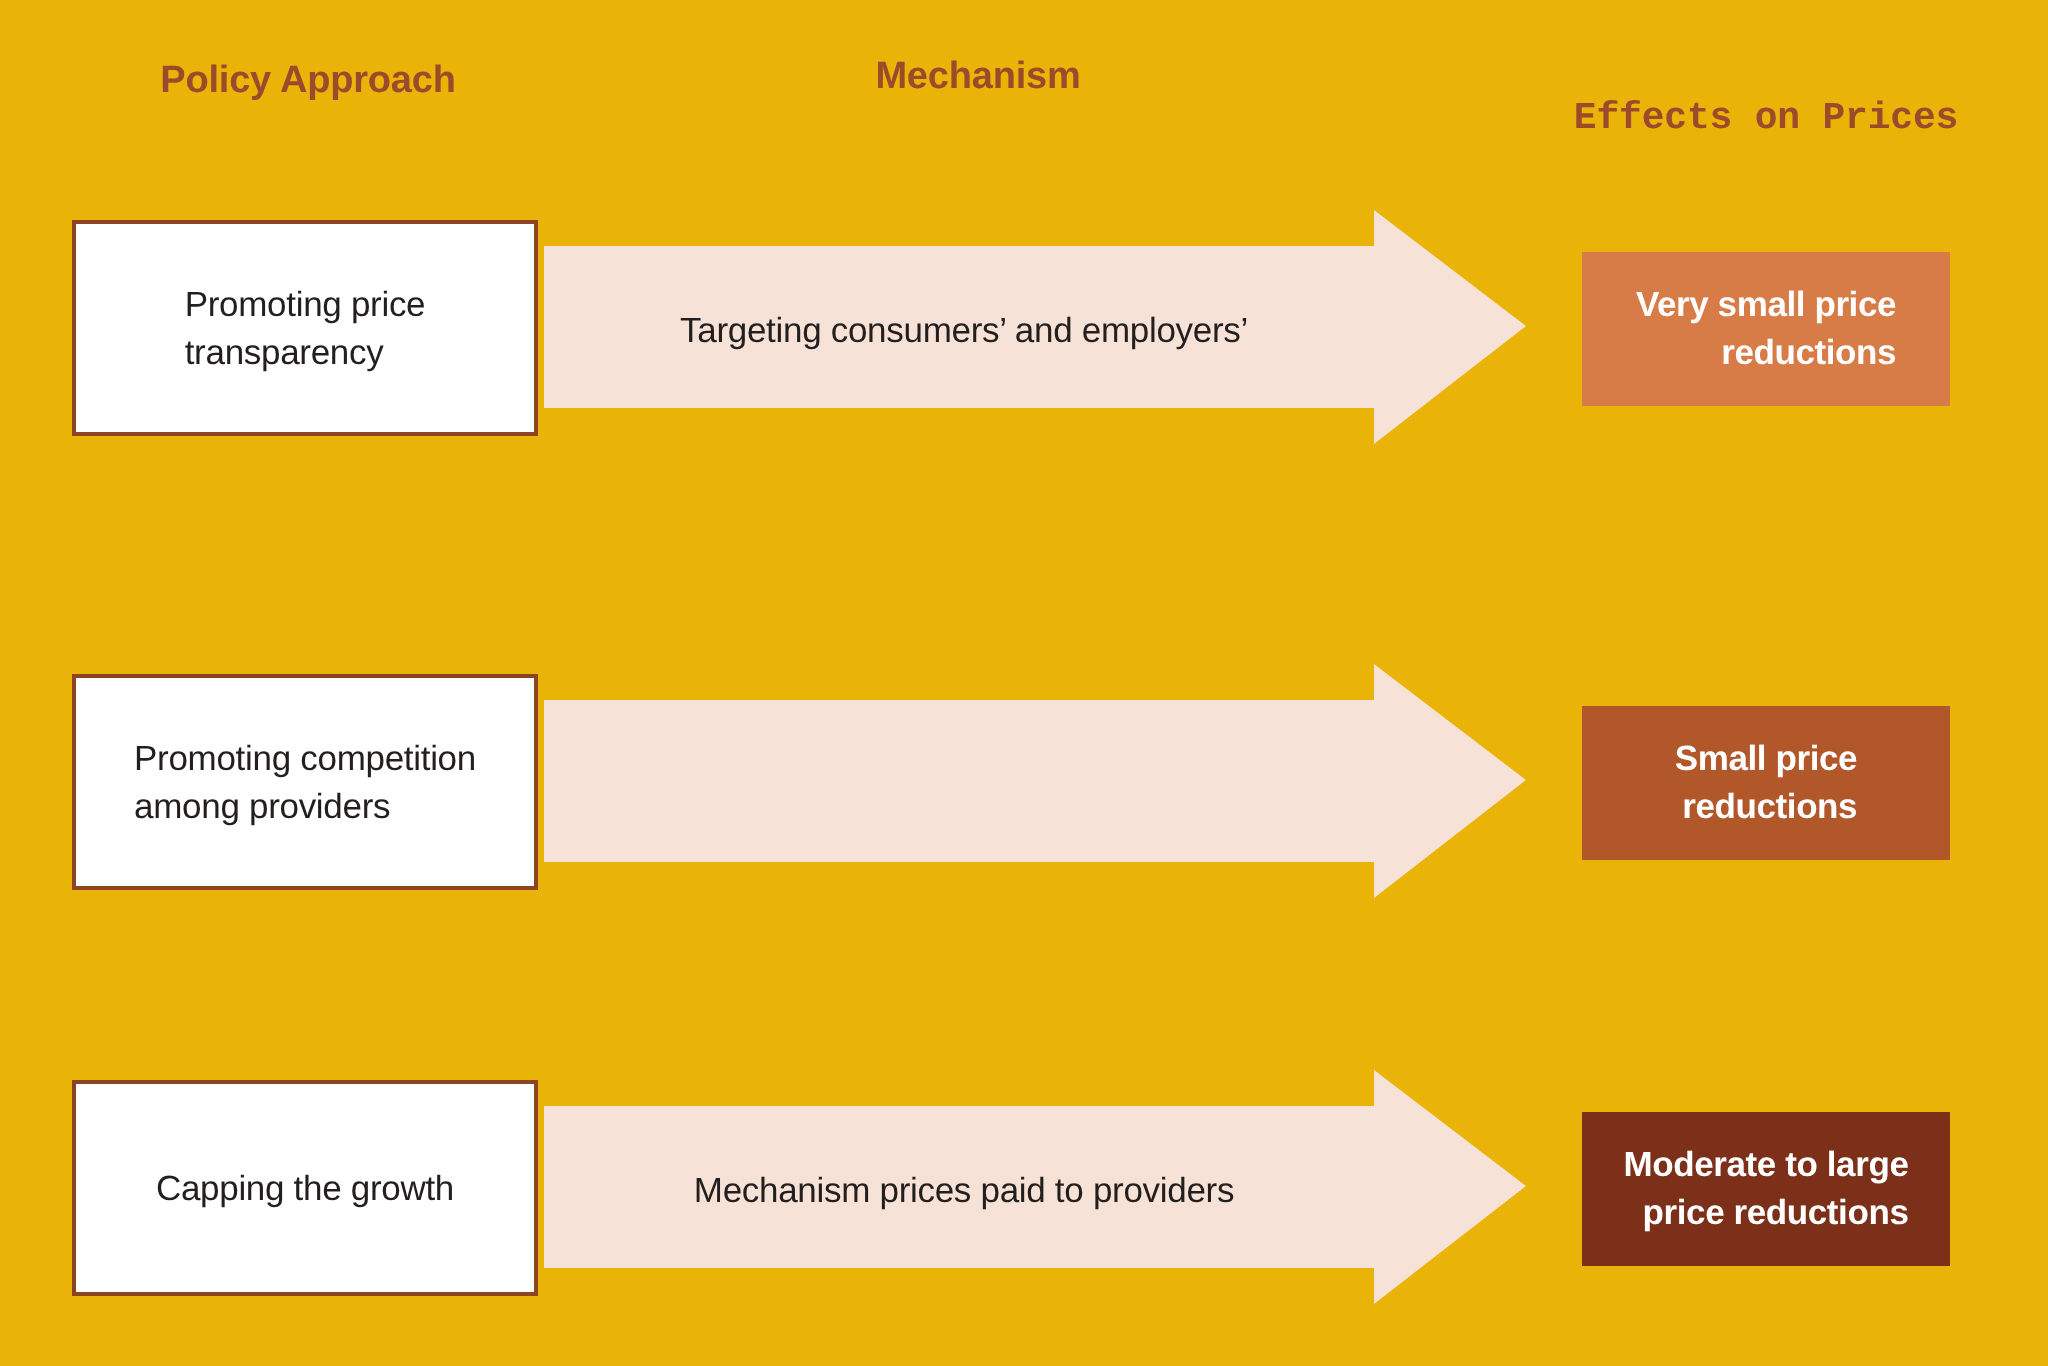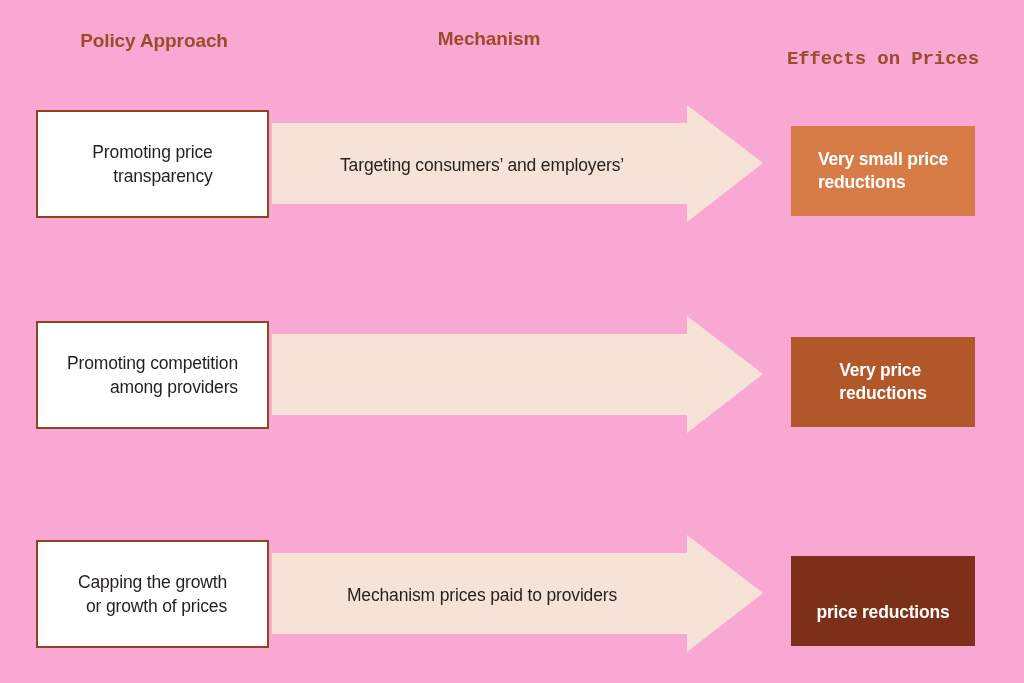--- a/index.html
+++ b/index.html
@@ -10,21 +10,21 @@
   body {
     width: 1024px;
     height: 683px;
     font-family: "Liberation Sans", sans-serif;
     overflow: hidden;
   }
   #figure {
     position: relative;
     width: 1024px;
     height: 683px;
-    background: #f9a8d4;
+    background: #eab308;
   }
 
   
   .col-header {
     position: absolute;
     font-family: "Liberation Sans", sans-serif;
     font-weight: bold;
     font-size: 19px;
     letter-spacing: -0.1px;
     color: #9C4A2A;
@@ -36,37 +36,37 @@
   #hdr-mech     { left: 489px; top: 28px; }
   #hdr-effects  { left: 883px; top: 48px; font-family: Liberation Mono, monospace; }
 
   
   .row {
     position: absolute;
     left: 0;
     width: 1024px;
   }
   #row-1 { top: 105px;  height: 120px; }
-  #row-2 { top: 316px;  height: 120px; }
+  #row-2 { top: 332px;  height: 120px; }
   #row-3 { top: 535px;  height: 120px; }
 
   
   .policy-box {
     position: absolute;
     left: 36px;
     top: 5px;
     width: 233px;
     height: 108px;
     box-sizing: border-box;
     border: 2px solid #8C4520;
     background: #ffffff;
     display: flex;
     align-items: center;
     justify-content: center;
-    text-align: right;
+    text-align: left;
     padding: 0 10px;
   }
   .policy-text {
     font-family: "Liberation Sans", sans-serif;
     font-size: 17.5px;
     line-height: 1.38;
     color: #231f1e;
     letter-spacing: -0.15px;
   }
 
@@ -99,25 +99,25 @@
     padding: 0 6px;
     box-sizing: border-box;
   }
 
   
   .effect-box {
     position: absolute;
     left: 791px;
     top: 21px;
     width: 184px;
-    height: 90px;
+    height: 77px;
     display: flex;
     align-items: center;
     justify-content: center;
-    text-align: left;
+    text-align: right;
     box-sizing: border-box;
     padding: 0 6px;
   }
   .effect-text {
     font-family: "Liberation Sans", sans-serif;
     font-weight: bold;
     font-size: 17.5px;
     line-height: 1.32;
     color: #ffffff;
     letter-spacing: -0.2px;
@@ -172,48 +172,47 @@
 
     <div class="arrow-wrap">
       <svg viewBox="0 0 492 120" xmlns="http://www.w3.org/2000/svg" aria-hidden="true">
         <polygon points="0,18 415,18 415,0 491,58 415,117 415,99 0,99" fill="#F7E2D8"></polygon>
       </svg>
     </div>
 
 
     <div class="effect-box" style="background:#B1572A">
       <div class="effect-text">
-        <span>Very price</span><br>
+        <span>Small price</span><br>
         <span>reductions</span>
       </div>
     </div>
   </div>
 
   <div class="row" id="row-3">
 
     <div class="policy-box">
       <div class="policy-text">
         <span>Capping the growth</span><br>
-        <span>or growth of prices</span>
       </div>
     </div>
 
     <div class="arrow-wrap">
       <svg viewBox="0 0 492 120" xmlns="http://www.w3.org/2000/svg" aria-hidden="true">
         <polygon points="0,18 415,18 415,0 491,58 415,117 415,99 0,99" fill="#F7E2D8"></polygon>
       </svg>
     </div>
 
     <div class="mech-text">
       <div>
         <span>Mechanism prices paid to providers</span>
       </div>
     </div>
 
     <div class="effect-box" style="background:#7C3019">
       <div class="effect-text">
-        <br>
+        <span>Moderate to large</span><br>
         <span>price reductions</span>
       </div>
     </div>
   </div>
 
 </div>
 
 </body></html>

